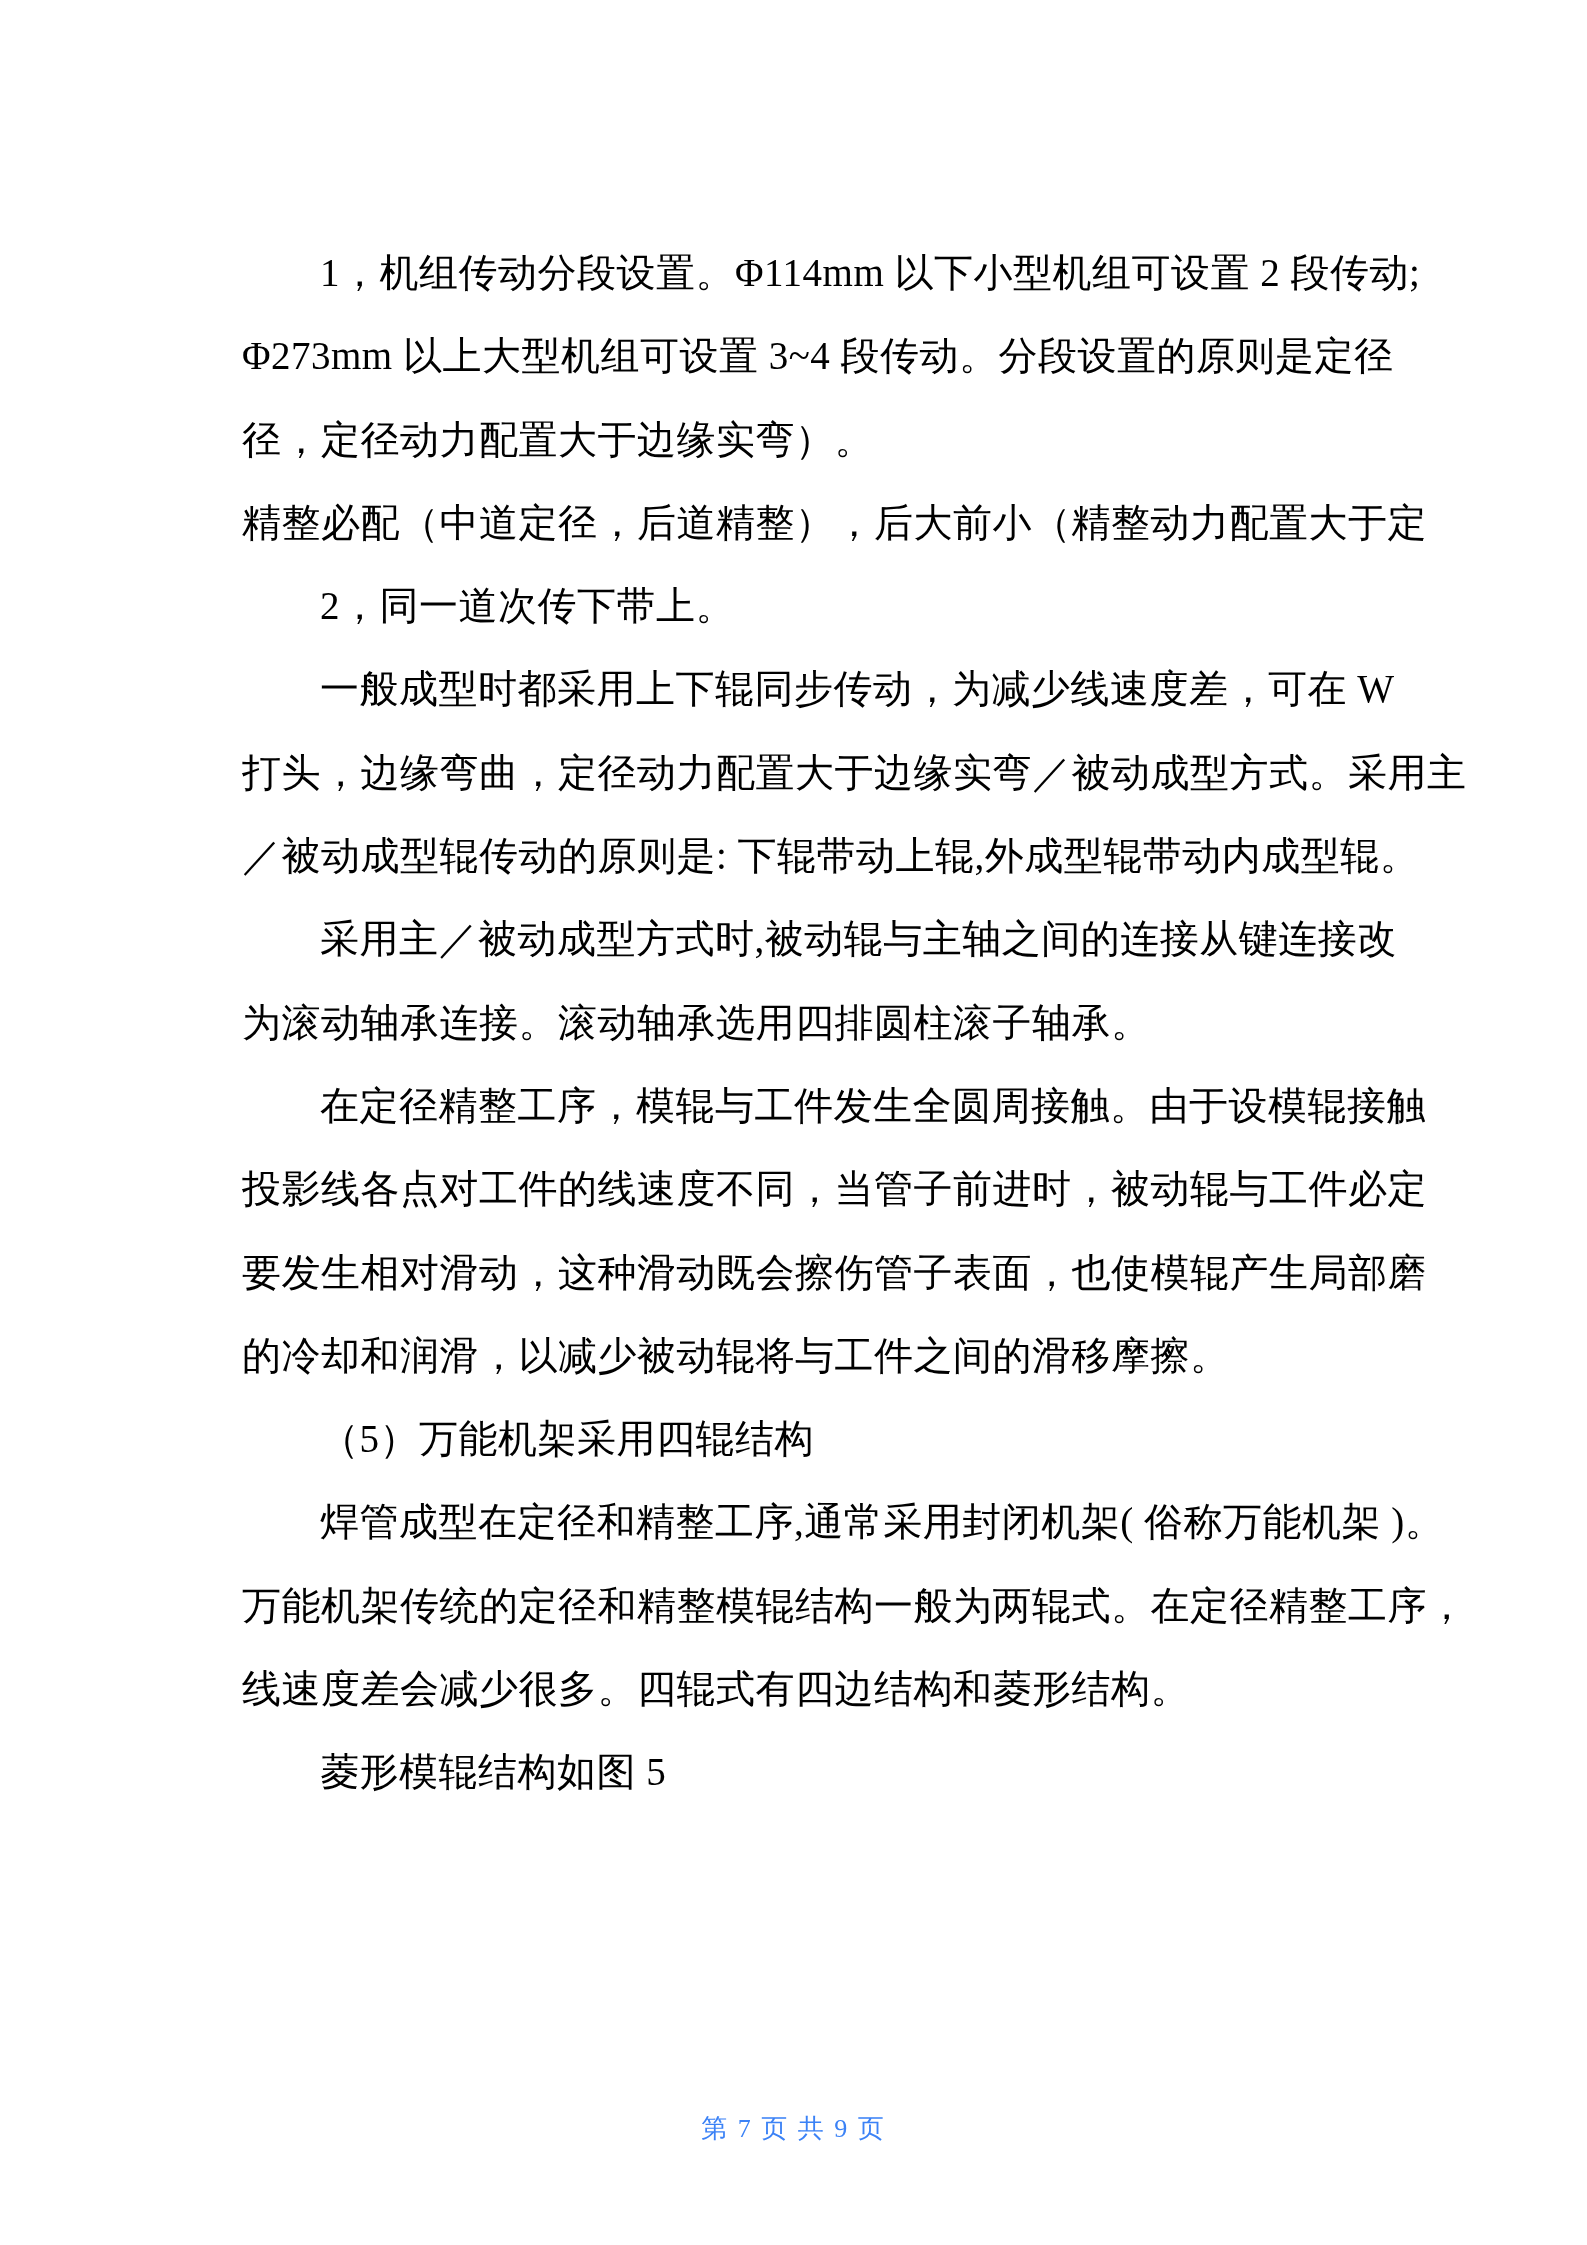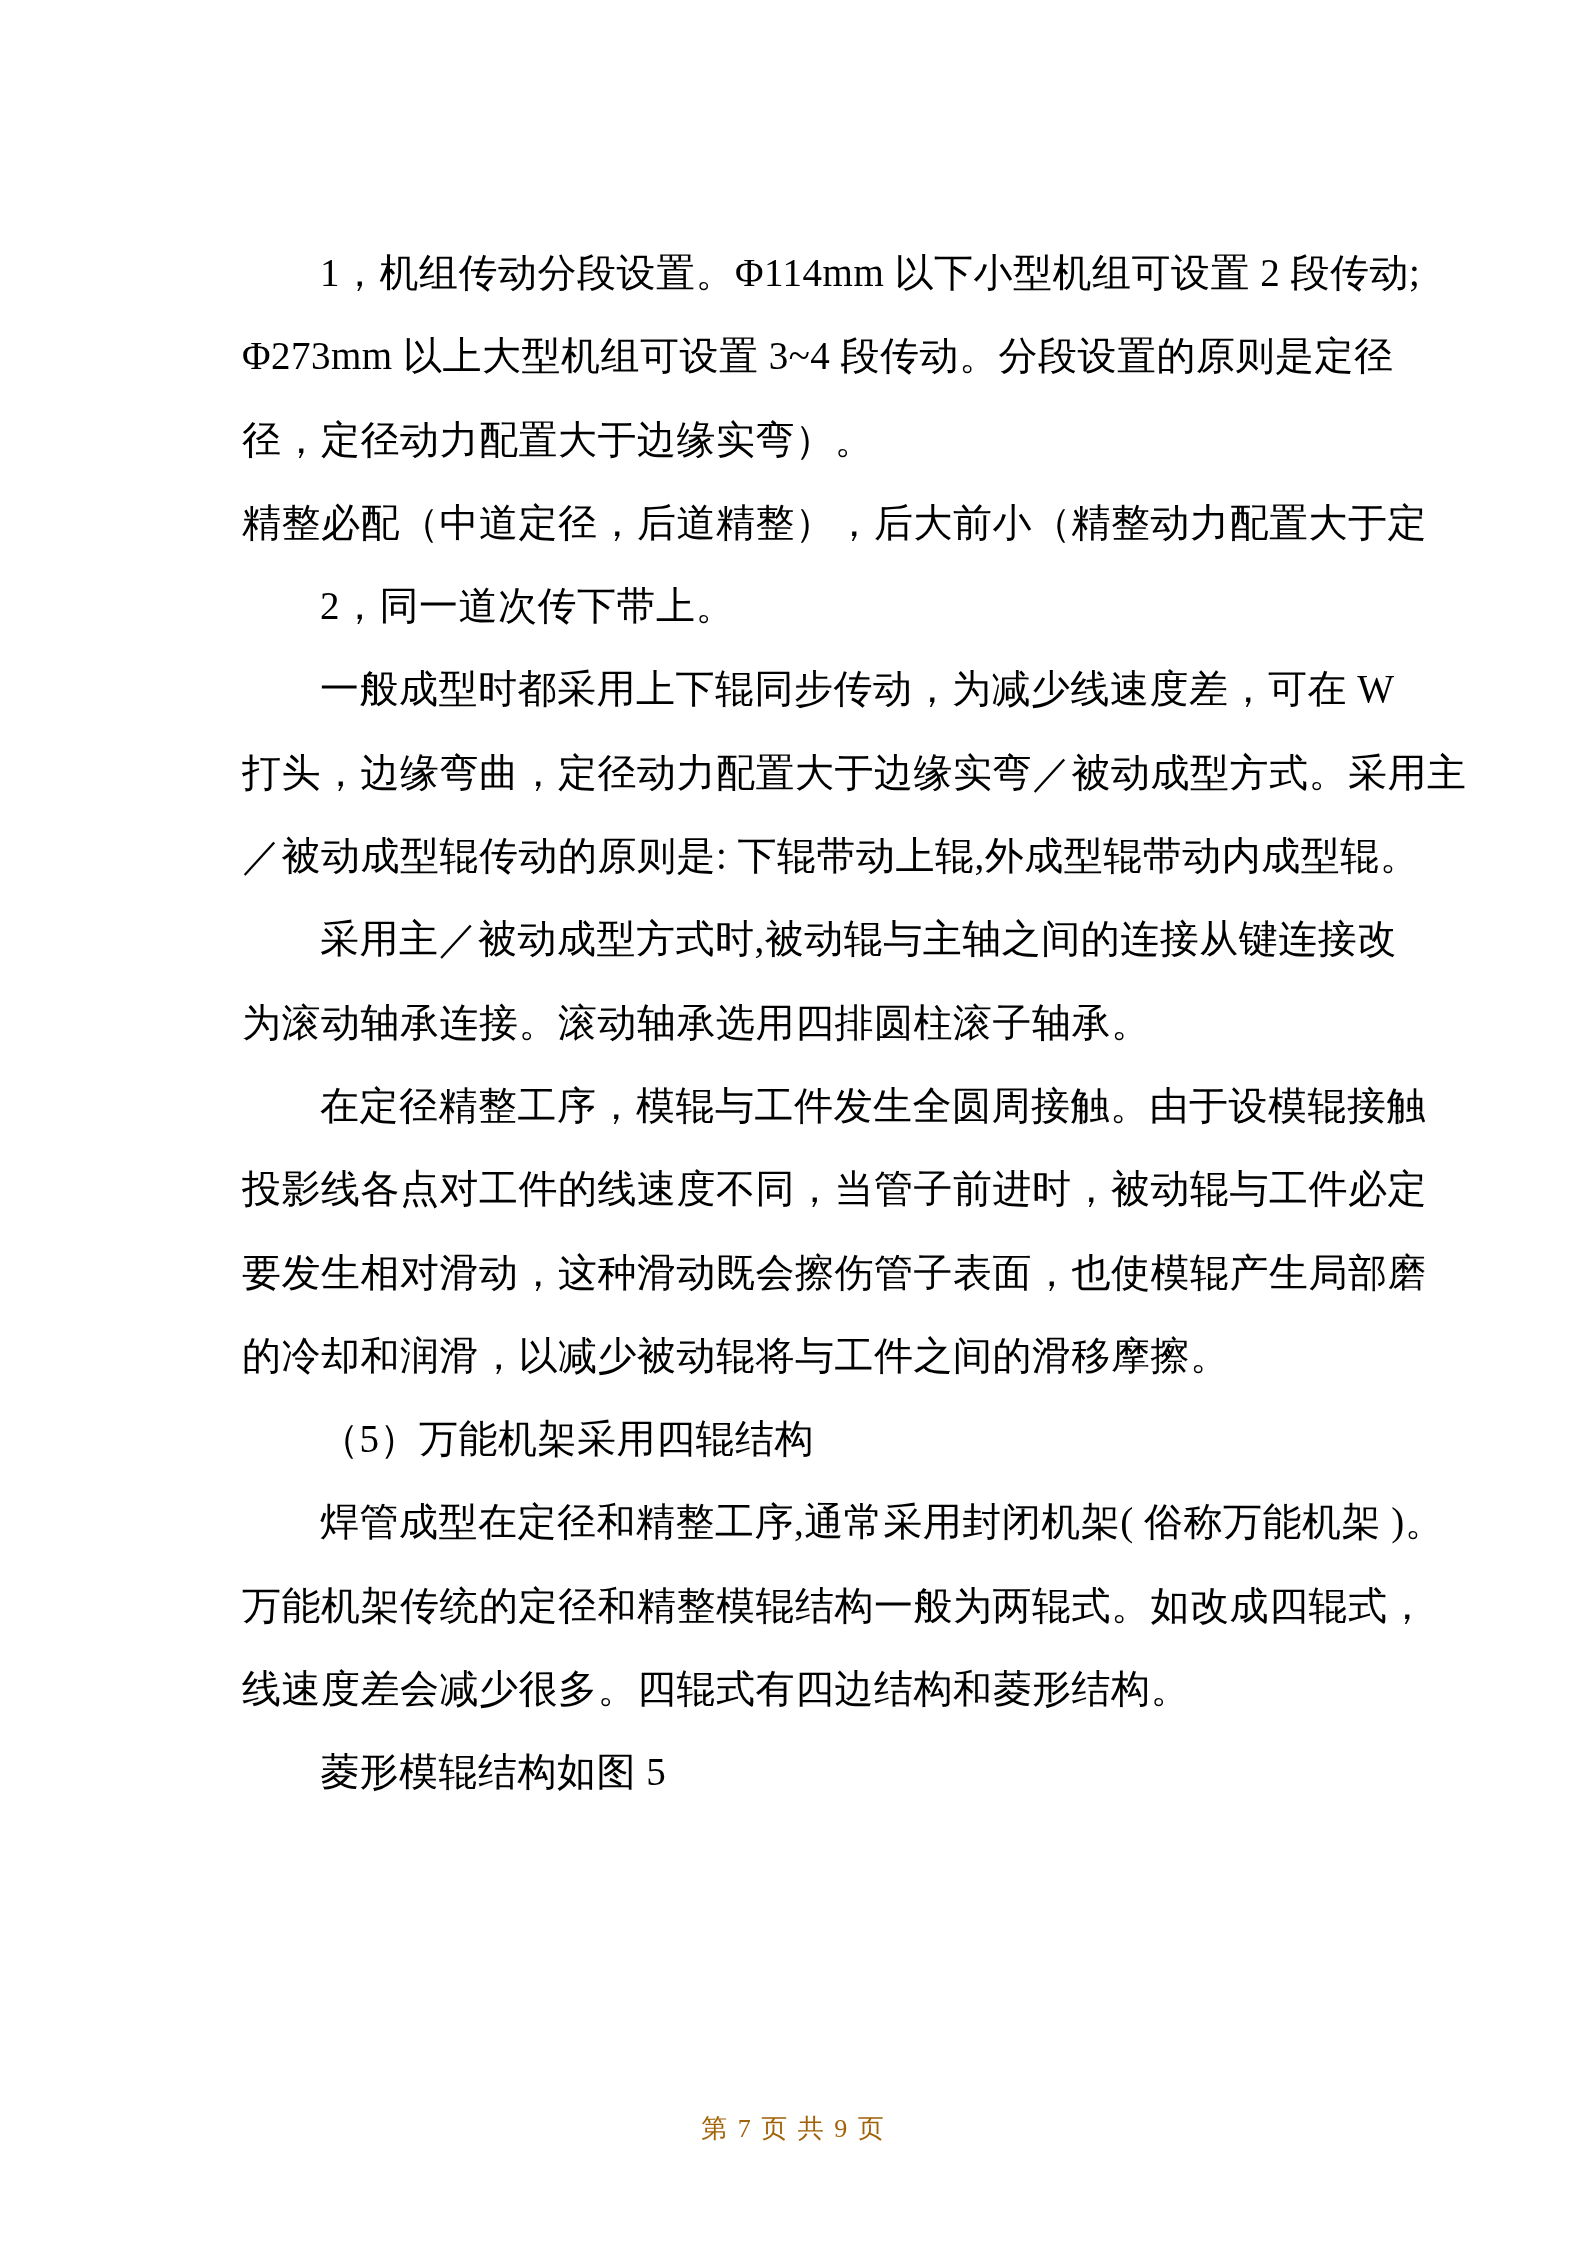--- a/index.html
+++ b/index.html
@@ -36,21 +36,21 @@
     padding-left: 78px;
   }
   .page-footer {
     position: absolute;
     left: 0;
     top: 2078px;
     width: 100%;
     text-align: center;
     font-size: 26px;
     letter-spacing: 2px;
-    color: #a16207;
+    color: #3b82f6;
   }
 </style>
 </head>
 <body>
 
 <div class="page">
   <div class="doc-body">
       <div class="line indent">1，机组传动分段设置。Φ114mm 以下小型机组可设置 2 段传动;</div>
       <div class="line">Φ273mm 以上大型机组可设置 3~4 段传动。分段设置的原则是定径</div>
       <div class="line">径，定径动力配置大于边缘实弯）。</div>
@@ -60,18 +60,18 @@
       <div class="line">打头，边缘弯曲，定径动力配置大于边缘实弯／被动成型方式。采用主</div>
       <div class="line">／被动成型辊传动的原则是: 下辊带动上辊,外成型辊带动内成型辊。</div>
       <div class="line indent">采用主／被动成型方式时,被动辊与主轴之间的连接从键连接改</div>
       <div class="line">为滚动轴承连接。滚动轴承选用四排圆柱滚子轴承。</div>
       <div class="line indent">在定径精整工序，模辊与工件发生全圆周接触。由于设模辊接触</div>
       <div class="line">投影线各点对工件的线速度不同，当管子前进时，被动辊与工件必定</div>
       <div class="line">要发生相对滑动，这种滑动既会擦伤管子表面，也使模辊产生局部磨</div>
       <div class="line">的冷却和润滑，以减少被动辊将与工件之间的滑移摩擦。</div>
       <div class="line indent">（5）万能机架采用四辊结构</div>
       <div class="line indent">焊管成型在定径和精整工序,通常采用封闭机架( 俗称万能机架 )。</div>
-      <div class="line">万能机架传统的定径和精整模辊结构一般为两辊式。如改成四辊式，</div>
+      <div class="line">万能机架传统的定径和精整模辊结构一般为两辊式。在定径精整工序，</div>
       <div class="line">线速度差会减少很多。四辊式有四边结构和菱形结构。</div>
       <div class="line indent">菱形模辊结构如图 5</div>
     </div>
   <div class="page-footer">第 7 页 共 9 页</div>
 </div>
 
 </body></html>

